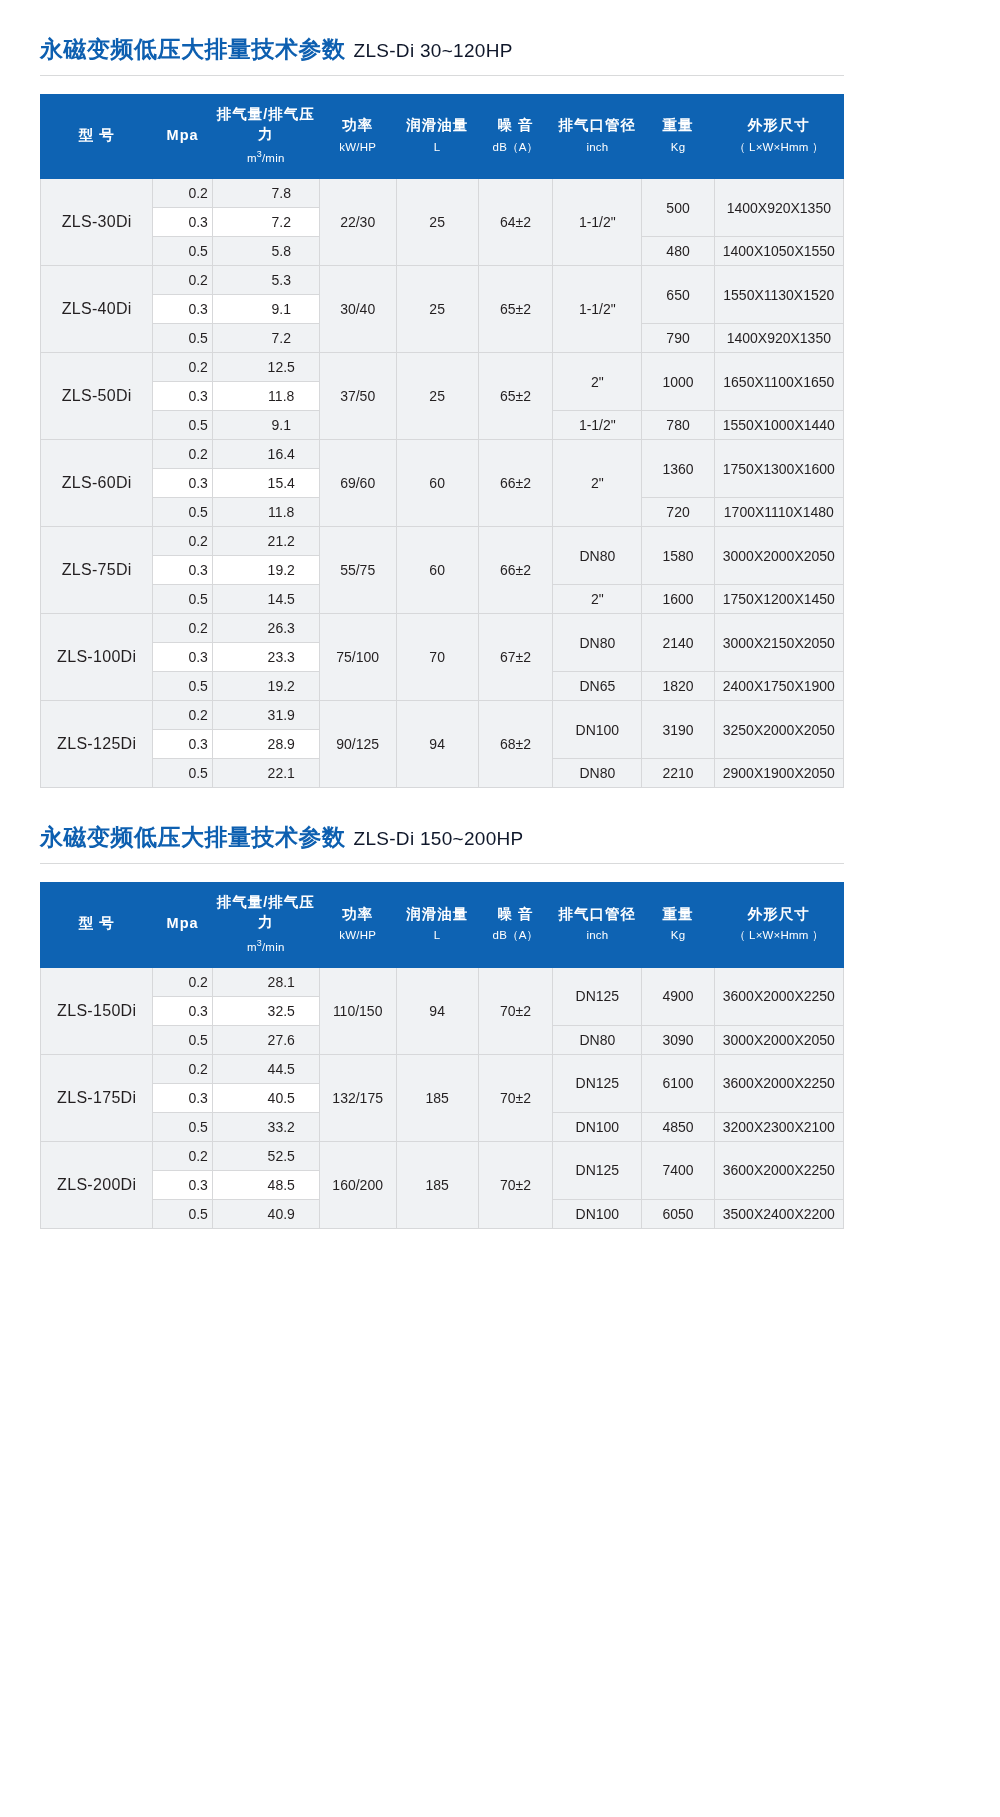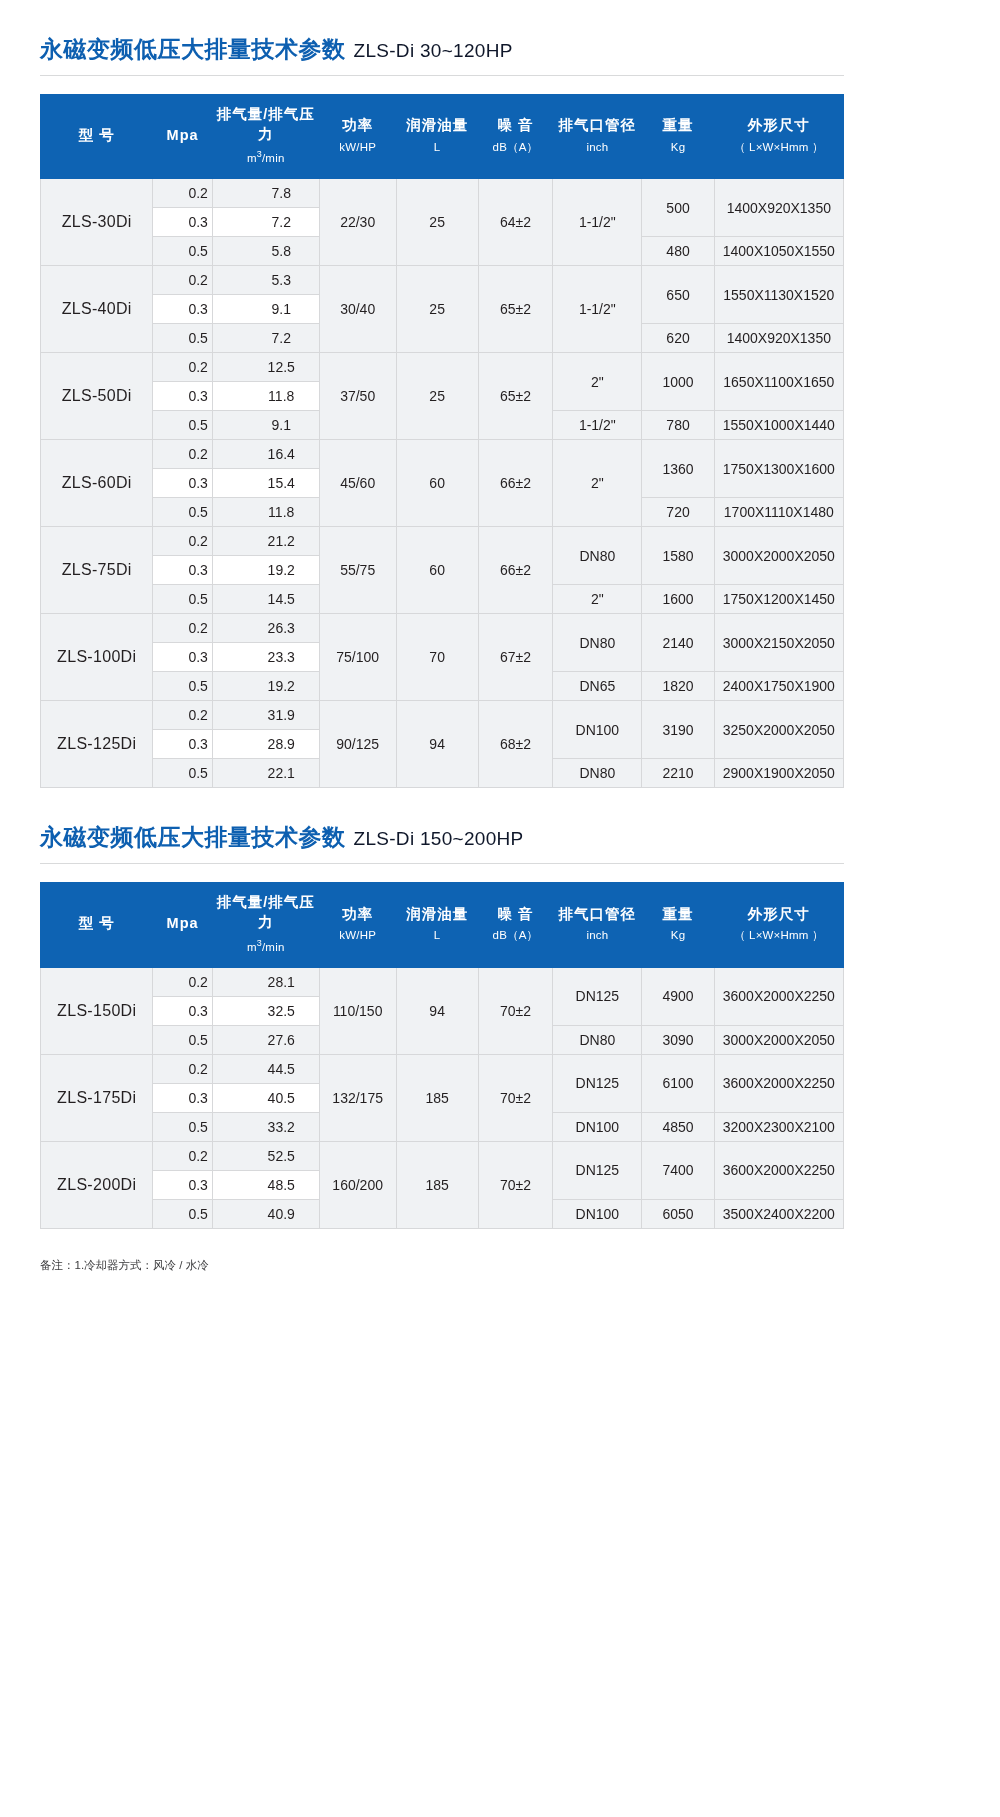--- a/index.html
+++ b/index.html
@@ -190,21 +190,21 @@
             <td rowspan="2">650</td>
             <td rowspan="2">1550X1130X1520</td>
           </tr>
           <tr>
             <td class="num">0.3</td>
             <td class="num">9.1</td>
           </tr>
           <tr class="band">
             <td class="num">0.5</td>
             <td class="num">7.2</td>
-            <td rowspan="1">620</td>
+            <td rowspan="1">790</td>
             <td rowspan="1">1400X920X1350</td>
           </tr>
           <tr class="band">
             <td class="model" rowspan="3">ZLS-50Di</td>
             <td class="num">0.2</td>
             <td class="num">12.5</td>
             <td rowspan="3">37/50</td>
             <td rowspan="3">25</td>
             <td rowspan="3">65±2</td>
             <td rowspan="2">2"</td>
@@ -219,21 +219,21 @@
             <td class="num">0.5</td>
             <td class="num">9.1</td>
             <td rowspan="1">1-1/2"</td>
             <td rowspan="1">780</td>
             <td rowspan="1">1550X1000X1440</td>
           </tr>
           <tr class="band">
             <td class="model" rowspan="3">ZLS-60Di</td>
             <td class="num">0.2</td>
             <td class="num">16.4</td>
-            <td rowspan="3">45/60</td>
+            <td rowspan="3">69/60</td>
             <td rowspan="3">60</td>
             <td rowspan="3">66±2</td>
             <td rowspan="3">2"</td>
             <td rowspan="2">1360</td>
             <td rowspan="2">1750X1300X1600</td>
           </tr>
           <tr>
             <td class="num">0.3</td>
             <td class="num">15.4</td>
           </tr>
@@ -434,16 +434,15 @@
             <td class="num">40.9</td>
             <td rowspan="1">DN100</td>
             <td rowspan="1">6050</td>
             <td rowspan="1">3500X2400X2200</td>
           </tr>
         </tbody>
     </table>
   </div>
 
   <div class="notes">
-    <div class="row">备注：1.冷却器方式：风冷 / 水冷</div>
   </div>
 
 </div>
 
 </body></html>

